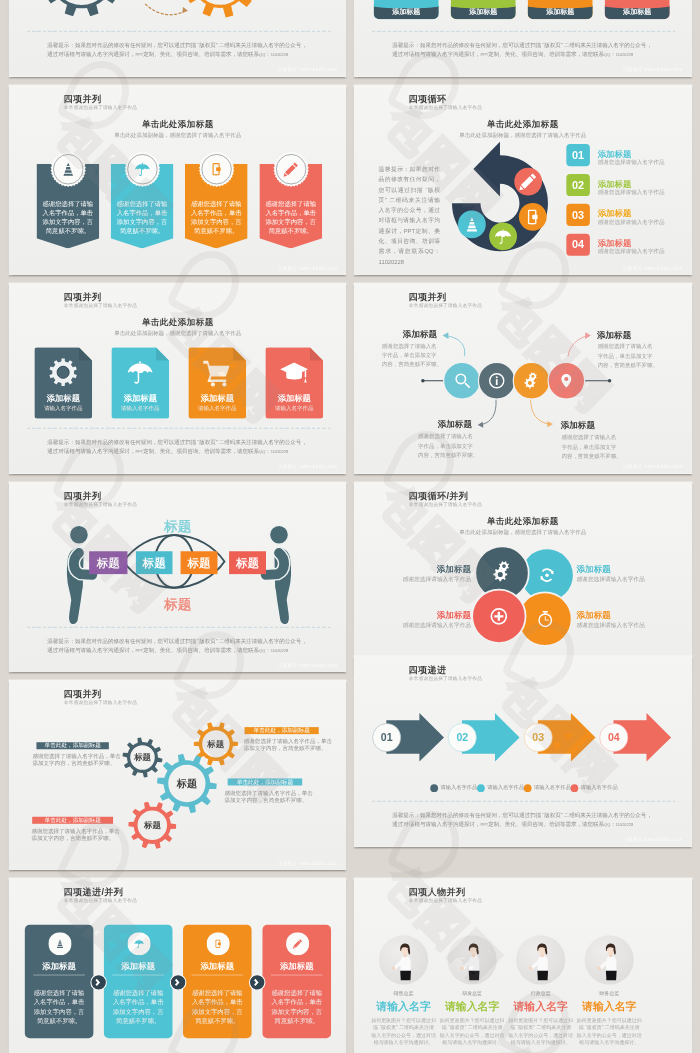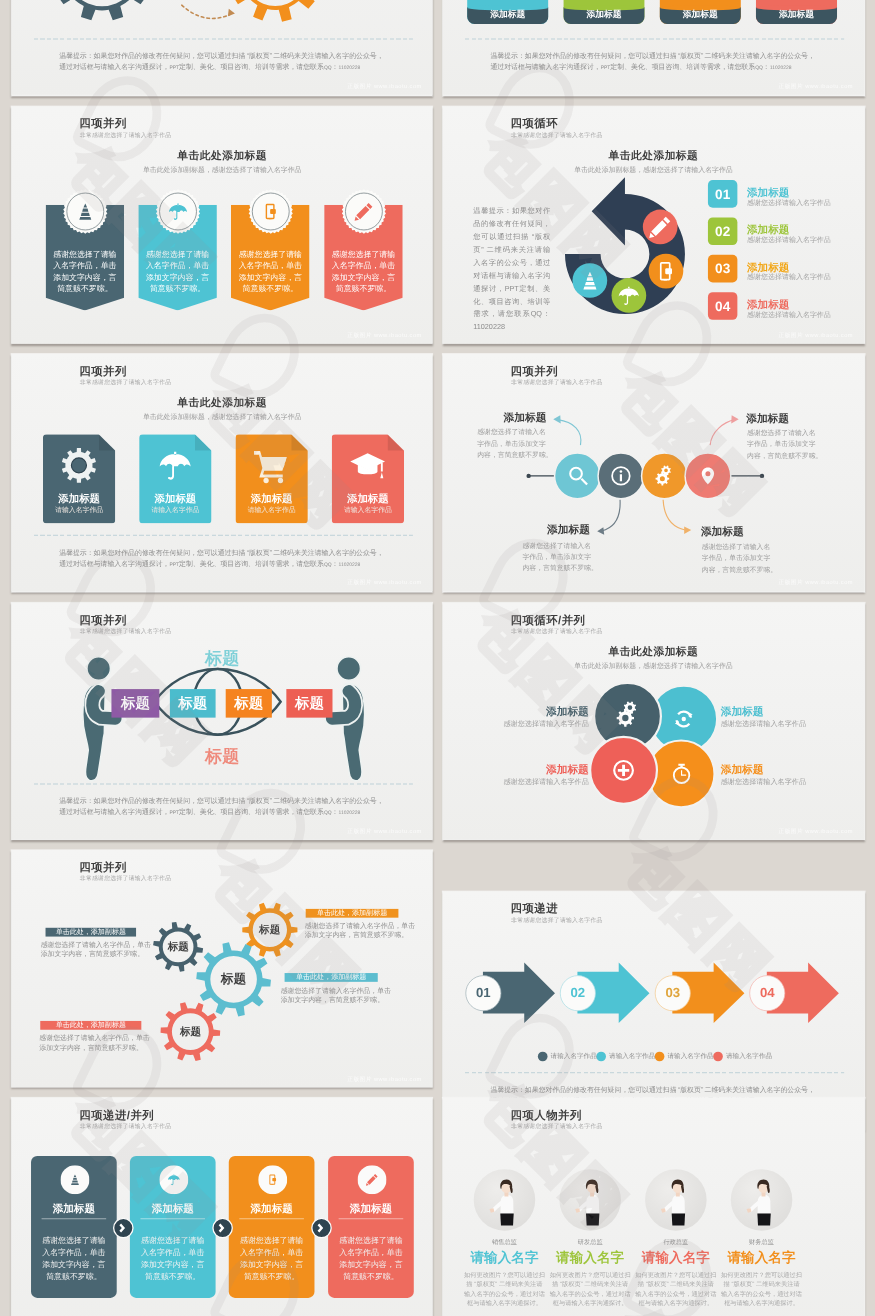--- a/index.html
+++ b/index.html
@@ -525,21 +525,21 @@
   <div class="gbar" style="left:78px;top:177px;width:206px;background:#4a6672">单击此处，添加副标题</div>
   <div class="gtxt" style="left:67px;top:206px;width:262px">感谢您选择了请输入名字作品，单击添加文字内容，言简意赅不罗嗦。</div>
   <div class="gbar" style="left:670px;top:134px;width:211px;background:#f0921e">单击此处，添加副标题</div>
   <div class="gtxt" style="left:668px;top:163px;width:262px">感谢您选择了请输入名字作品，单击添加文字内容，言简意赅不罗嗦。</div>
   <div class="gbar" style="left:622px;top:280px;width:212px;background:#5cbdcf">单击此处，添加副标题</div>
   <div class="gtxt" style="left:613px;top:310px;width:262px">感谢您选择了请输入名字作品，单击添加文字内容，言简意赅不罗嗦。</div>
   <div class="swm">正版图片 www.ibaotu.com</div>
  </div>
 </div>
 
-<div class="slide" style="left:354px;top:713px">
+<div class="slide" style="left:354px;top:656px">
  <div class="sl" id="s9">
   <div class="hdr-t">四项递进</div>
   <div class="hdr-s">非常感谢您选择了请输入名字作品</div>
   <svg class="arw" viewBox="0 0 960 540">
     <g>
       <path fill="#4a6672" d="M92 183 L186 183 L186 162 L256 232 L186 300 L186 278 L92 278 Z"></path>
       <path fill="#4ec3d3" d="M307 183 L401 183 L401 162 L471 232 L401 300 L401 278 L307 278 Z"></path>
       <path fill="#f28f1c" d="M523 183 L617 183 L617 162 L687 232 L617 300 L617 278 L523 278 Z"></path>
       <path fill="#ee6b5e" d="M738 183 L832 183 L832 162 L902 232 L832 300 L832 278 L738 278 Z"></path>
     </g>

